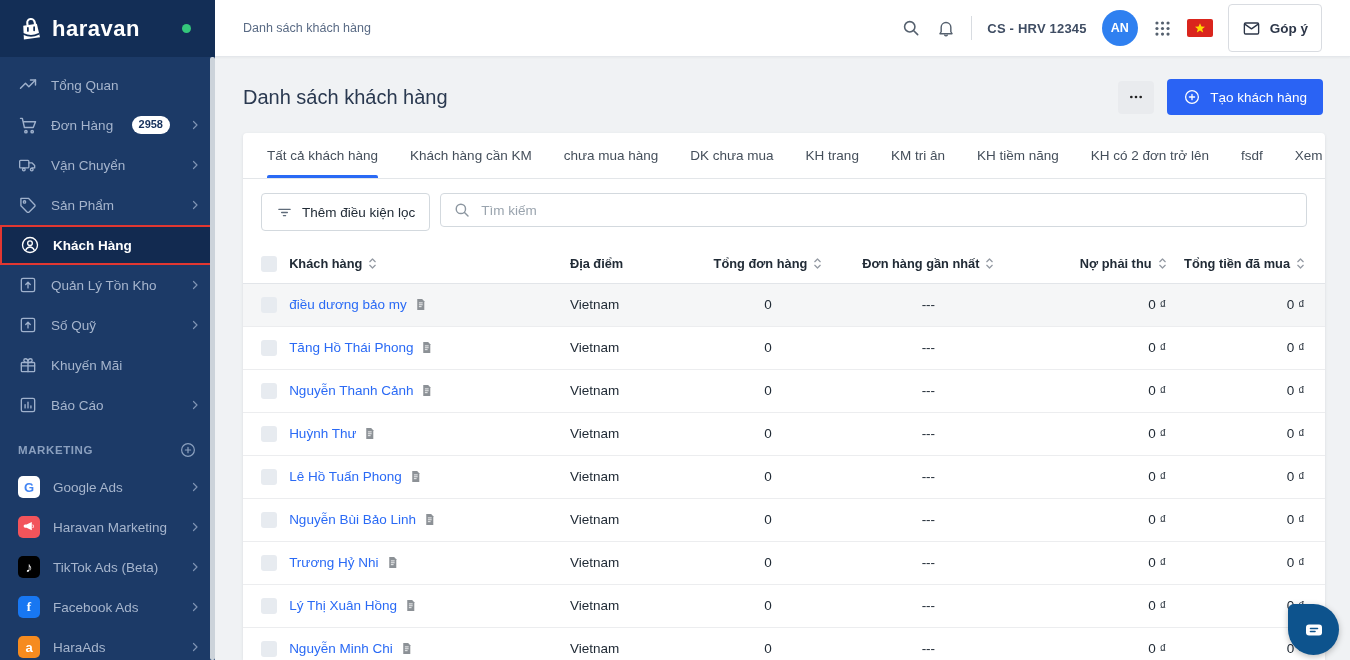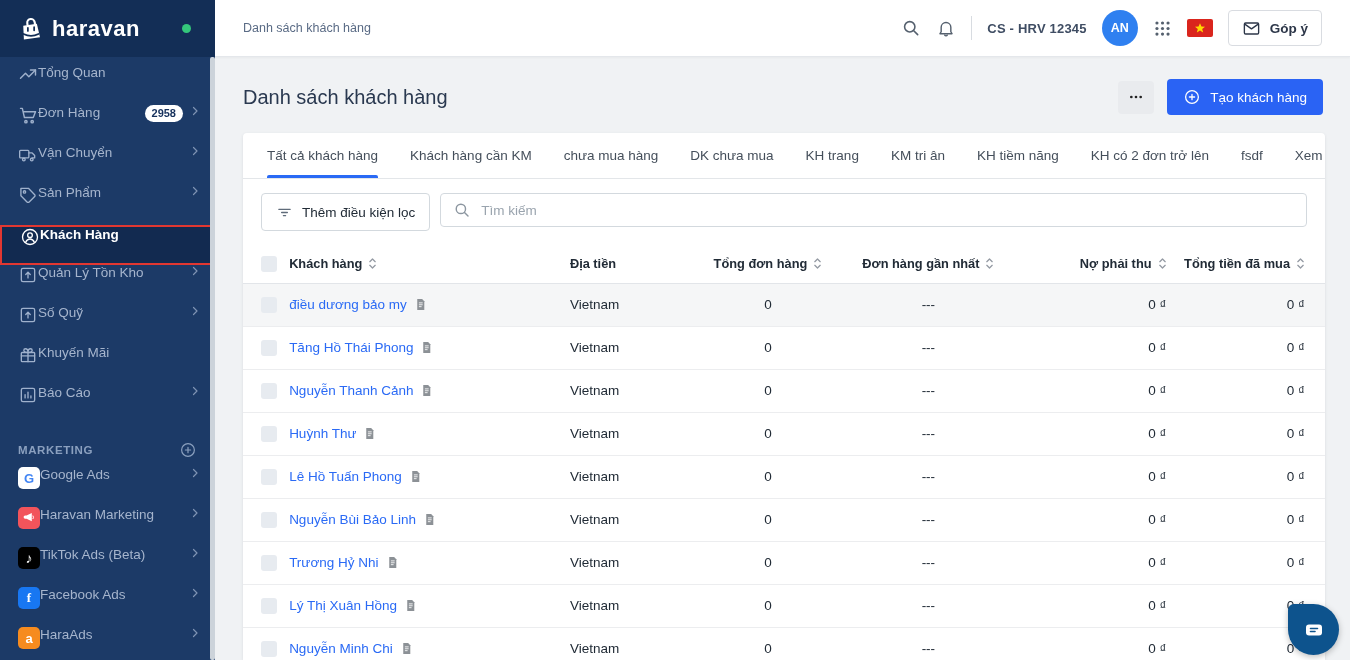--- a/index.html
+++ b/index.html
@@ -6,21 +6,21 @@
   html,body { width:1350px; height:660px; overflow:hidden; }
   body { font-family:"Liberation Sans","DejaVu Sans",sans-serif; background:#f0f2f4; }
   .app { position:relative; display:flex; width:1350px; height:660px; }
 
   
   .sidebar { position:relative; width:215px; min-width:215px; background:#1c3a67; height:660px; overflow:hidden; }
   .logo-row { height:57px; background:#132e56; display:flex; align-items:center; padding:0 16px; gap:6px; cursor:pointer; }
   .logo-text { color:#fff; font-size:22px; font-weight:bold; letter-spacing:.5px; }
   .status-dot { width:9px; height:9px; border-radius:50%; background:#34c77b; margin-left:auto; margin-right:8px; }
   .nav { padding-top:8px; }
-  .nav-item { display:flex; align-items:flex-start; height:40px; padding:0 14px 0 18px; color:#a6b5cd; font-size:13.5px; cursor:pointer; text-decoration:none; }
+  .nav-item { display:flex; align-items:center; height:40px; padding:0 14px 0 18px; gap:13px; color:#a6b5cd; font-size:13.5px; cursor:pointer; text-decoration:none; }
   .nav-item .nav-icon { width:20px; height:20px; display:flex; align-items:center; justify-content:center; color:#9fb1cc; flex:0 0 20px; }
   .nav-item .nav-label { white-space:nowrap; overflow:hidden; }
   .nav-item .nav-badge { margin-left:auto; background:#fff; color:#16315c; font-size:11px; font-weight:bold; border-radius:9px; padding:2px 7px; line-height:1.2; }
   .nav-item .nav-chevron { margin-left:auto; color:#7f93b3; display:flex; }
   .nav-item .nav-badge + .nav-chevron { margin-left:6px; }
   .nav-item.selected { background:#122a50; border:2px solid #e23731; color:#fff; font-weight:bold; }
   .nav-item.selected .nav-icon { color:#fff; }
   .nav-heading { display:flex; align-items:center; justify-content:space-between; padding:16px 18px 8px 18px; color:#8ba0bf; font-size:11.5px; font-weight:bold; letter-spacing:.6px; }
   .nav-heading .plus-ic { color:#8ba0bf; display:flex; cursor:pointer; }
   .tile { width:22px; height:22px; border-radius:5px; display:flex; align-items:center; justify-content:center; font-weight:bold; font-size:13px; flex:0 0 22px; }
@@ -34,21 +34,21 @@
   
   .main { flex:1; display:flex; flex-direction:column; height:660px; overflow:hidden; }
   .topbar { height:57px; background:#fff; display:flex; align-items:center; padding:0 28px; border-bottom:1px solid #e4e7eb; box-shadow:0 1px 2px rgba(0,0,0,.04); }
   .breadcrumb { font-size:12.5px; color:#5a6b85; cursor:pointer; }
   .topbar-right { margin-left:auto; display:flex; align-items:center; gap:15px; }
   .tb-ic { color:#55606e; display:flex; cursor:pointer; }
   .tb-divider { width:1px; height:24px; background:#d8dce1; }
   .account-label { font-size:13px; font-weight:bold; color:#3f4d63; letter-spacing:.2px; }
   .avatar { width:36px; height:36px; border-radius:50%; background:#2f80f0; color:#fff; font-size:12.5px; font-weight:bold; display:flex; align-items:center; justify-content:center; cursor:pointer; }
   .flag { width:26px; height:18px; background:#da251d; border-radius:2px; display:flex; align-items:center; justify-content:center; cursor:pointer; }
-  .feedback-btn { display:flex; align-items:center; gap:9px; background:#fff; border:1px solid #d9dce1; border-radius:4px; height:36px; padding:0 13px; font-size:13.5px; font-weight:bold; color:#2c3648; cursor:pointer; font-family:inherit; }
+  .feedback-btn { display:flex; align-items:center; gap:9px; background:#fff; border:1px solid #d9dce1; border-radius:4px; height:48px; padding:0 13px; font-size:13.5px; font-weight:bold; color:#2c3648; cursor:pointer; font-family:inherit; }
 
   .page-head { display:flex; align-items:center; padding:22px 27px 18px 28px; }
   .page-title { font-size:20px; font-weight:500; color:#2a3950; }
   .page-actions { margin-left:auto; display:flex; align-items:center; gap:13px; }
   .more-btn { width:36px; height:33px; background:#e9ebee; border:none; border-radius:4px; display:flex; align-items:center; justify-content:center; cursor:pointer; color:#222; }
   .create-btn { display:flex; align-items:center; gap:9px; background:#2a63f4; color:#fff; border:none; border-radius:4px; height:36px; padding:0 16px; font-size:13.5px; font-weight:500; cursor:pointer; font-family:inherit; }
 
   .card { margin:0 25px 0 28px; background:#fff; border-radius:4px 4px 0 0; box-shadow:0 1px 3px rgba(60,66,80,.12); flex:1; overflow:hidden; }
   .tabs { display:flex; align-items:stretch; padding:0 24px; gap:32px; height:46px; border-bottom:1px solid #e3e6e9; }
   .tab { position:relative; display:flex; align-items:center; font-size:13.5px; color:#454f5b; cursor:pointer; white-space:nowrap; }
@@ -414,21 +414,21 @@
             <th class="cell-check"><span class="checkbox"></span></th>
             <th><span class="th-wrap">
                   <span>Khách hàng</span>
                   <span class="sort-ic">
                     <svg width="9" height="13" viewBox="0 0 10 14" fill="none" stroke="#949aa3" stroke-width="1.4" stroke-linecap="round" stroke-linejoin="round">
                       <path d="M2 5 5 2l3 3"></path>
                       <path d="m2 9 3 3 3-3"></path>
                     </svg>
                   </span>
                 </span></th>
-            <th><span>Địa tiền</span></th>
+            <th><span>Địa điểm</span></th>
             <th class="al-c"><span class="th-wrap">
                   <span>Tổng đơn hàng</span>
                   <span class="sort-ic">
                     <svg width="9" height="13" viewBox="0 0 10 14" fill="none" stroke="#949aa3" stroke-width="1.4" stroke-linecap="round" stroke-linejoin="round">
                       <path d="M2 5 5 2l3 3"></path>
                       <path d="m2 9 3 3 3-3"></path>
                     </svg>
                   </span>
                 </span></th>
             <th class="al-c"><span class="th-wrap">

